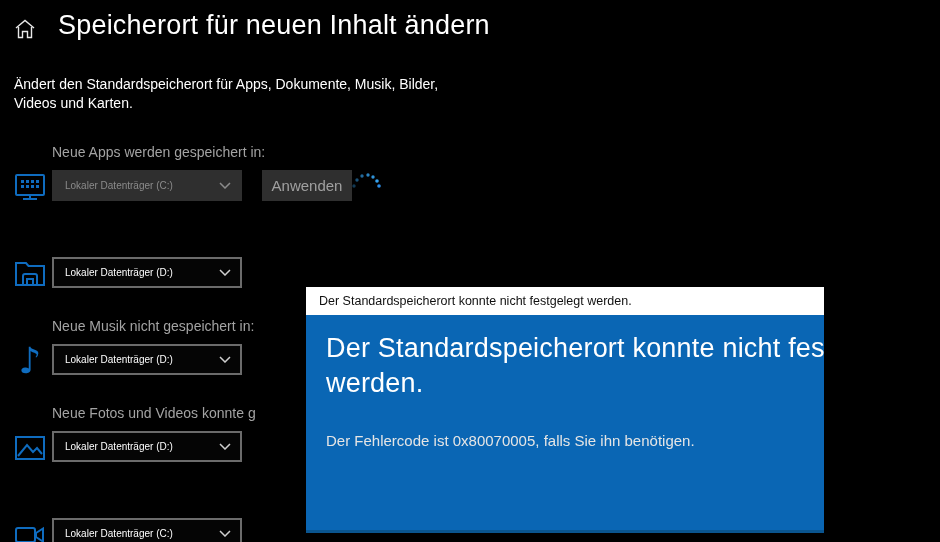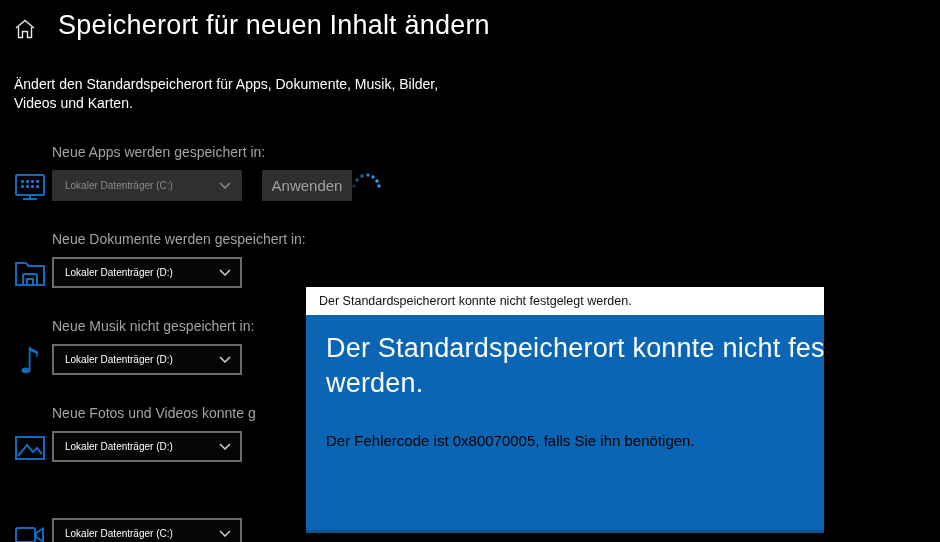--- a/index.html
+++ b/index.html
@@ -42,21 +42,21 @@
   .dialog-titlebar{
     height:28px;background:#fff;color:#101010;font-size:12.5px;
     line-height:28px;padding-left:13px;white-space:nowrap;overflow:hidden;
   }
   .dialog-body{position:relative;height:218px;background:#0a66b4;border-bottom:3px solid #0a5590;}
   .dialog-heading{
     position:absolute;left:20px;top:16px;max-width:590px;
     font-size:27px;font-weight:300;line-height:35px;color:#fff;letter-spacing:.2px;
   }
   .dialog-line1{position:absolute;left:20px;top:96px;font-size:15px;color:#fff;white-space:nowrap;}
-  .dialog-line2{position:absolute;left:20px;top:117px;font-size:15px;color:#000000;white-space:nowrap;}
+  .dialog-line2{position:absolute;left:20px;top:117px;font-size:15px;color:#e5e5e5;white-space:nowrap;}
   .ok-btn{
     position:absolute;left:560px;top:165px;width:90px;height:30px;
     background:#2d89d8;border:2px solid #fff;color:#000000;
     font-size:15px;font-weight:bold;font-family:inherit;padding:0;cursor:pointer;
   }
   svg{display:block;}
 </style>
 </head>
 <body>
 
@@ -115,21 +115,20 @@
         <circle cx="12" cy="7" r="1.7" fill="#35a3f0" opacity="0.65"></circle>
         <circle cx="18" cy="6" r="1.7" fill="#35a3f0" opacity="0.8"></circle>
         <circle cx="23" cy="8" r="1.7" fill="#35a3f0" opacity="0.9"></circle>
         <circle cx="27" cy="12" r="1.8" fill="#35a3f0"></circle>
         <circle cx="29" cy="17" r="1.8" fill="#2e8ee8"></circle>
       </svg>
     </span>
   </div>
 
   <div class="section" style="top:231px">
-    <div class="sec-label">Neue Dokumente werden gespeichert in:</div>
     <span class="sec-icon">
       <svg width="34" height="30" viewBox="0 0 34 30" fill="none" stroke="#0f6cbf" stroke-width="2">
         <path d="M3 8 V4 H13 L15.5 7 H31 V26 H3 Z"></path>
         <path d="M10 26 V17 Q10 15 12 15 H22 Q24 15 24 17 V26"></path>
         <path d="M14 26 V20 H20 V26"></path>
       </svg>
     </span>
     <div class="dropdown">
       <span>Lokaler Datenträger (D:)</span>
       <span class="chev">

